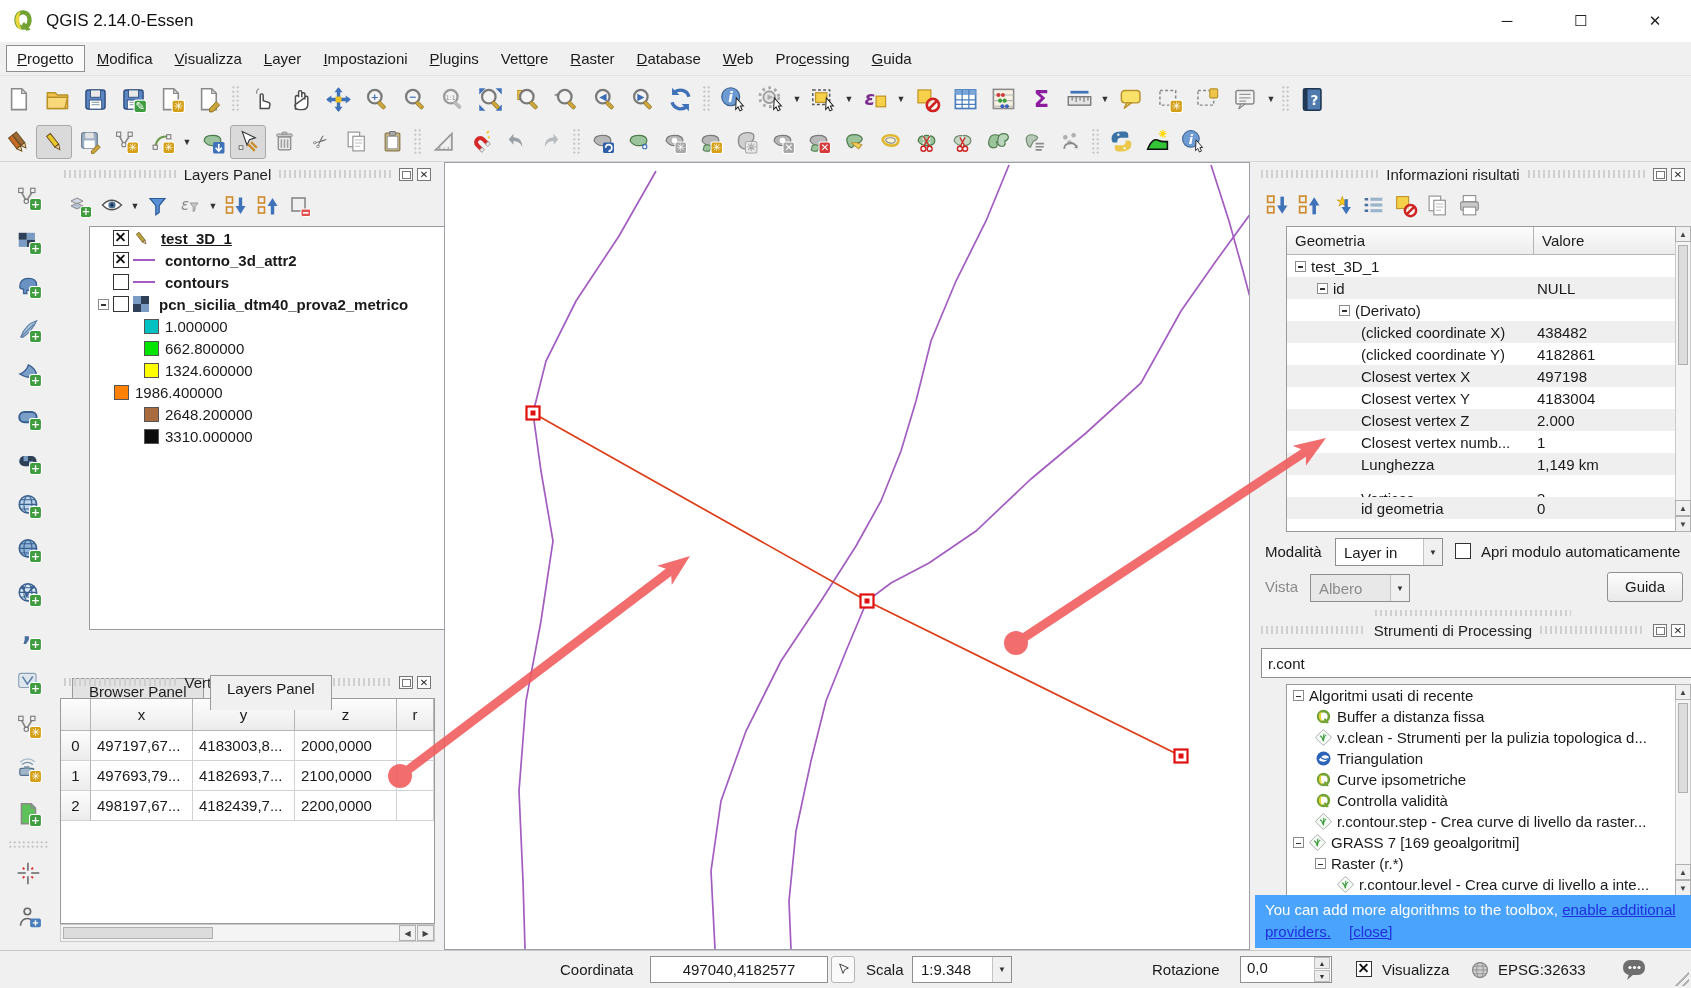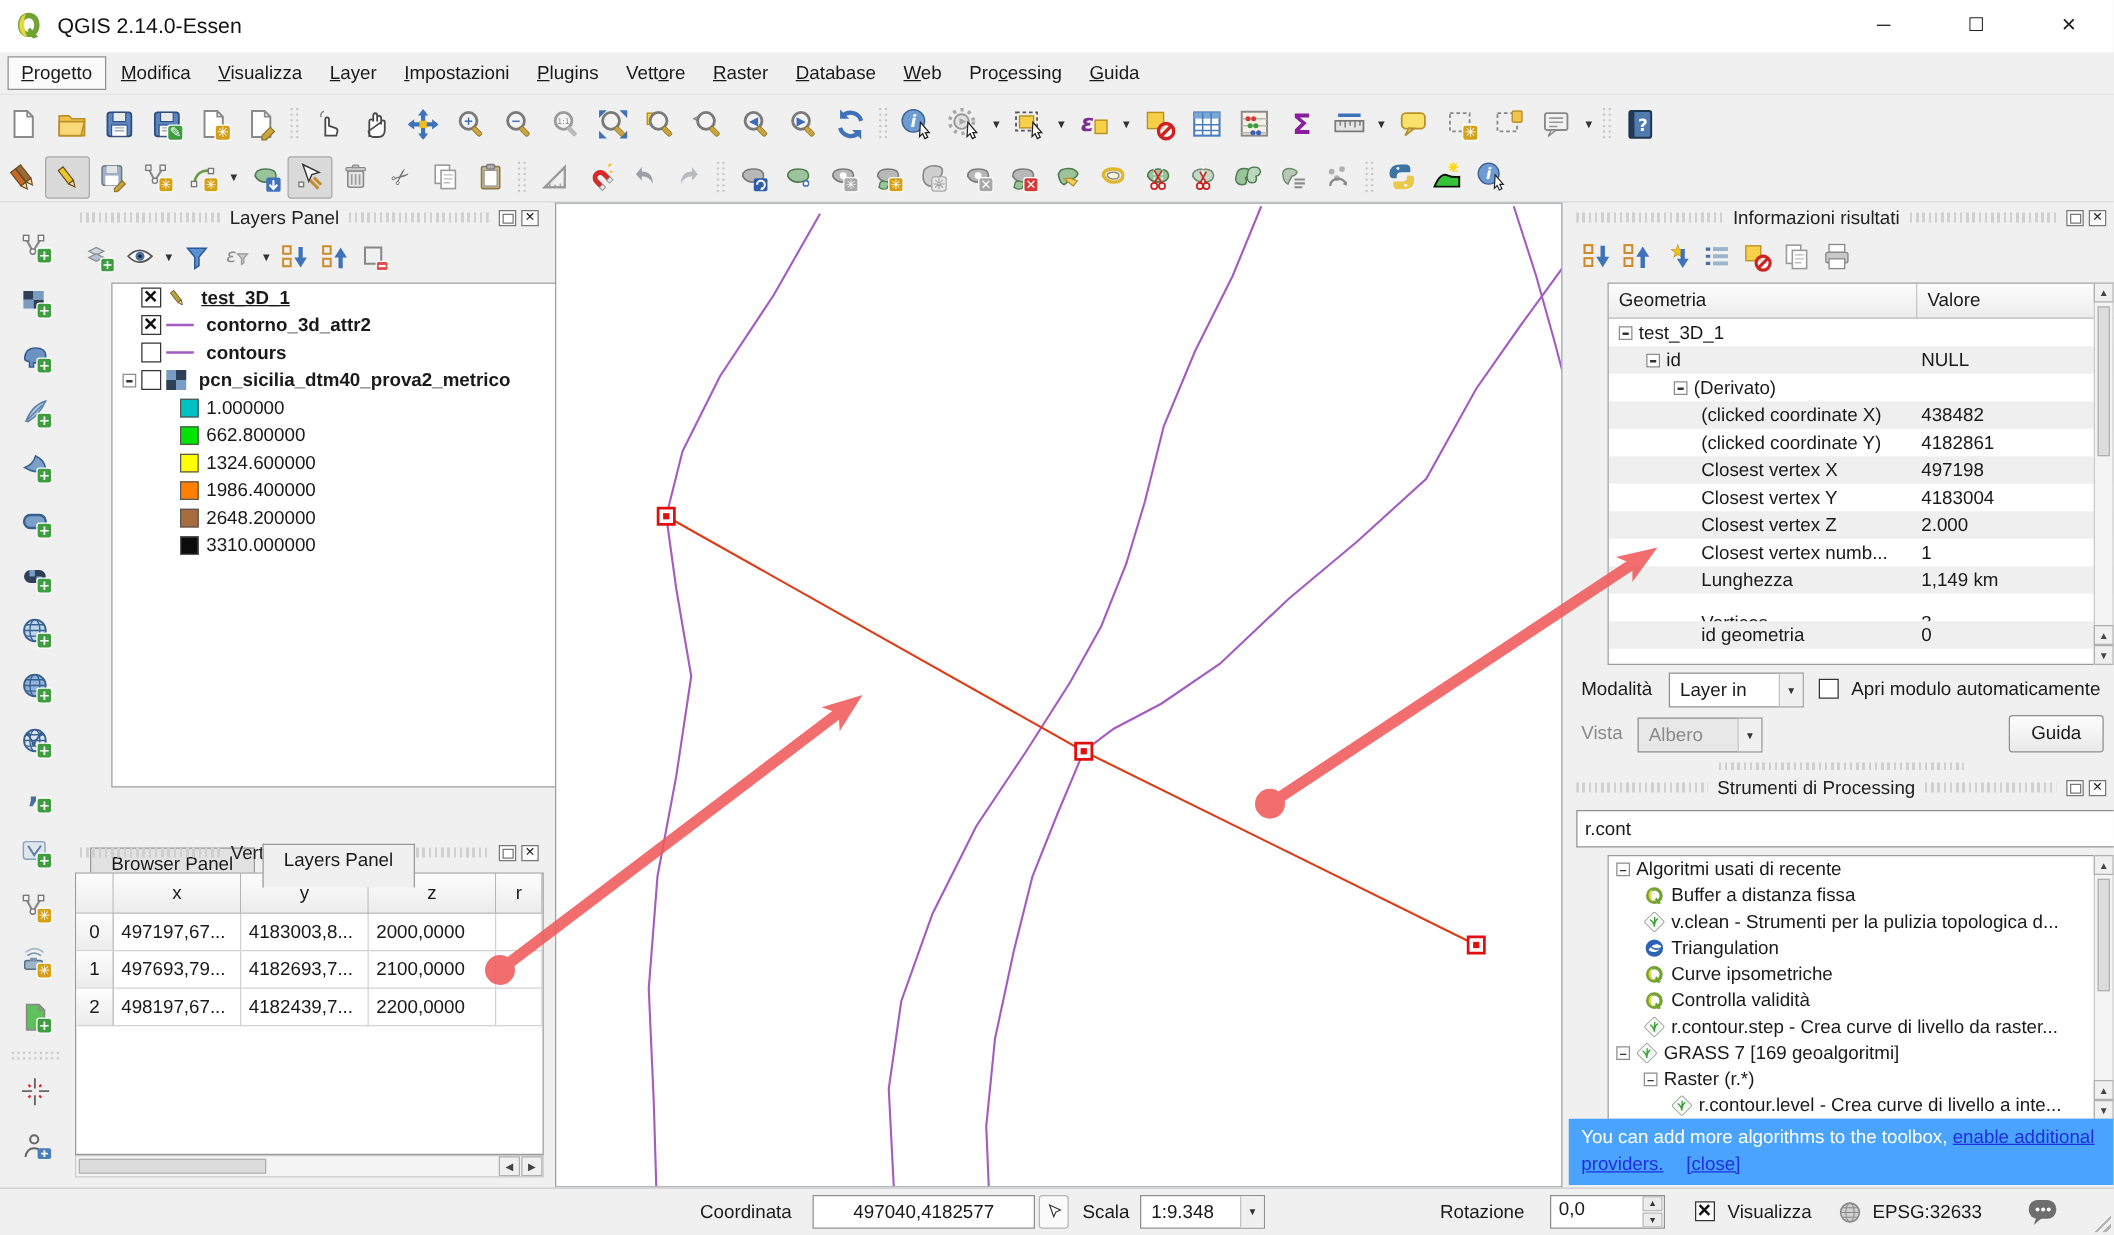--- a/index.html
+++ b/index.html
@@ -882,21 +882,21 @@
         <span>1.000000</span>
       </div>
       <div class="trow" style="height: 22px; padding-left: 54px; gap: 6px;">
         <span class="chip" style="background:#00e400"></span>
         <span>662.800000</span>
       </div>
       <div class="trow" style="height: 22px; padding-left: 54px; gap: 6px;">
         <span class="chip" style="background:#ffff00"></span>
         <span>1324.600000</span>
       </div>
-      <div class="trow" style="height: 22px; padding-left: 54px; gap: 6px; align-items: center;">
+      <div class="trow" style="height: 22px; padding-left: 24px; gap: 6px; align-items: center;">
         <span class="chip" style="background:#ff8104"></span>
         <span>1986.400000</span>
       </div>
       <div class="trow" style="height: 22px; padding-left: 54px; gap: 6px;">
         <span class="chip" style="background:#a96c3f"></span>
         <span>2648.200000</span>
       </div>
       <div class="trow" style="height: 22px; padding-left: 54px; gap: 6px;">
         <span class="chip" style="background:#0c0c0c"></span>
         <span>3310.000000</span>

